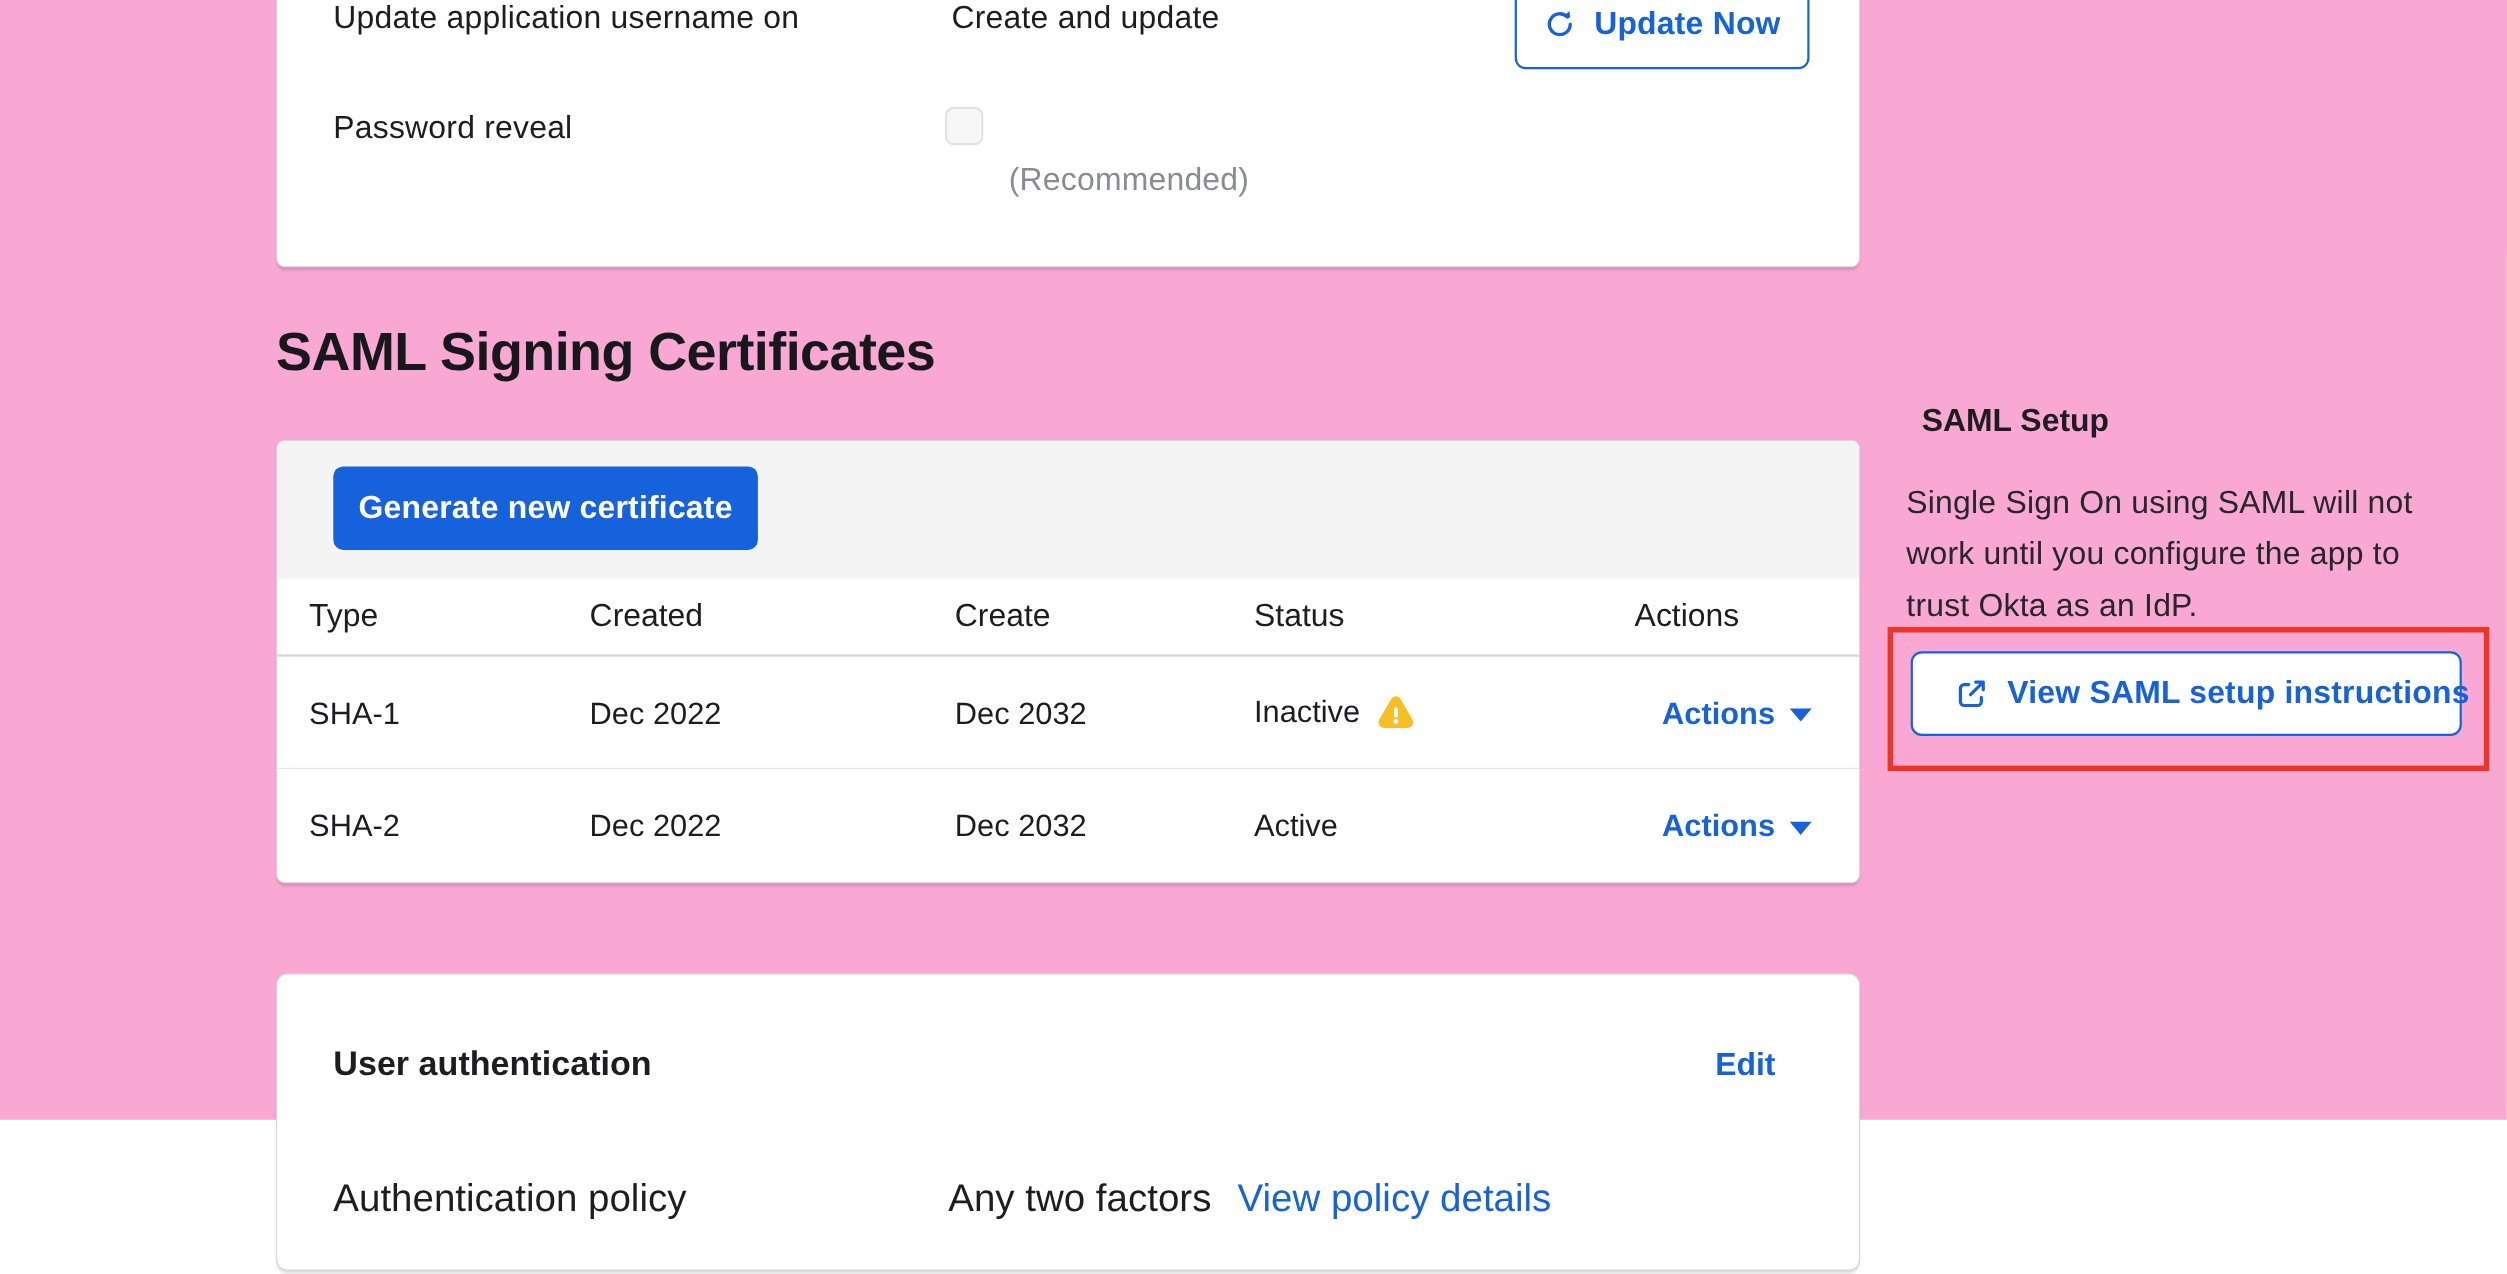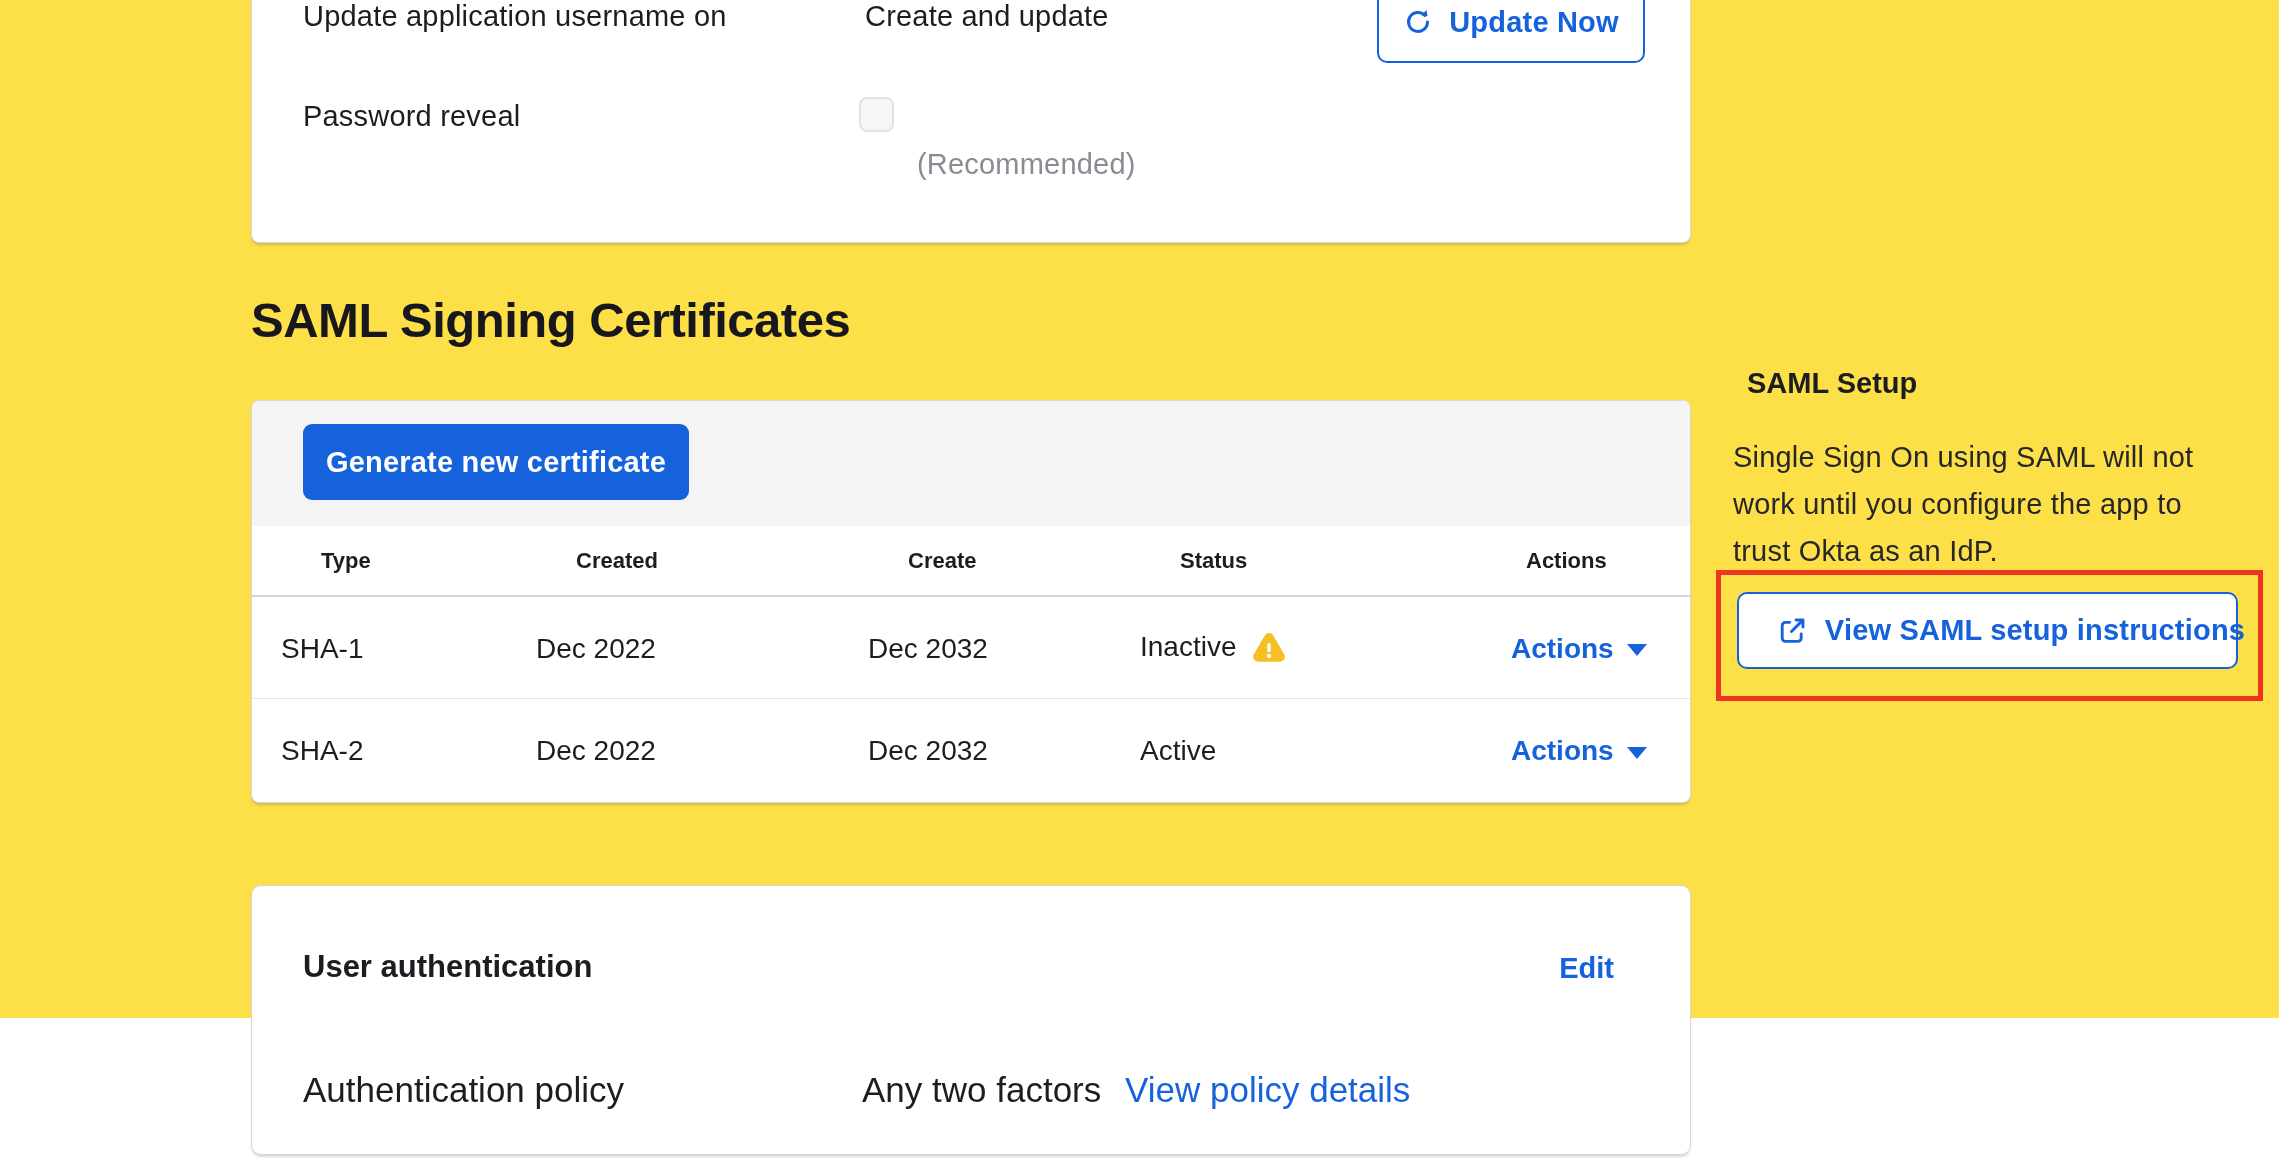--- a/index.html
+++ b/index.html
@@ -1,18 +1,18 @@
 <!DOCTYPE html>
 <html><head>
 <meta charset="utf-8">
 <style>
   * { margin:0; padding:0; box-sizing:border-box; }
   html,body { width:2279px; height:1158px; background:#ffffff; overflow:hidden;
     font-family:"Liberation Sans", sans-serif; color:#1d1d21; }
-  .page { position:relative; width:2279px; height:1018px; background:#fde047; }
+  .page { position:relative; width:2279px; height:1018px; background:#f9a8d4; }
 
   .card { position:absolute; background:#fff; border:1px solid #d7d7dc; border-radius:8px;
     box-shadow:0 3px 3px -1px rgba(29,29,33,.18); }
 
   .lbl { position:absolute; font-size:29px; line-height:34px; color:#1d1d21; letter-spacing:.2px; white-space:nowrap; }
   .muted { color:#8b8b93; }
   .blue { color:#1662dd; }
 
   
   .top-card { left:251px; top:-62px; width:1440px; height:305px; }
@@ -34,21 +34,21 @@
   .btn-primary { position:absolute; left:51px; top:23px; width:386px; height:76px;
     background:#1662dd; color:#fff; border:none; border-radius:9px; font-family:inherit;
     font-weight:700; font-size:29px; letter-spacing:.2px; cursor:pointer; }
   .t-row { position:absolute; left:0; width:100%; }
   .t-head { top:125px; height:71px; border-bottom:2px solid #d4d4d8; }
   .t-r1 { top:198px; height:100px; border-bottom:1px solid #e4e4e7; }
   .t-r2 { top:298px; height:104px; }
   .cell { position:absolute; top:50%; transform:translateY(-50%); font-size:28px; white-space:nowrap; }
   .c1 { left:29px; } .c2 { left:284px; } .c3 { left:616px; } .c4 { left:888px; }
   .c5h { left:1234px; } .c5 { left:1259px; }
-  .th { font-weight:700; font-size:22px;margin-left:40px; }
+  .th { font-weight:400; font-size:29px; }
   .status-cell { display:flex; gap:14px; }
   .warn-icon svg { display:block; }
   .actions-link { display:flex; align-items:center; gap:13px; color:#1662dd; font-weight:700; cursor:pointer; }
   .caret { width:0; height:0; border-left:10px solid transparent; border-right:10px solid transparent;
     border-top:12px solid #1662dd; margin-top:3px; }
 
   
   .side-title { position:absolute; left:1747px; top:367px; font-size:29px; font-weight:700; white-space:nowrap; }
   .side-desc { position:absolute; left:1733px; top:434px; width:512px; font-size:29px;
     line-height:47px; color:#26262b; letter-spacing:.2px; }

